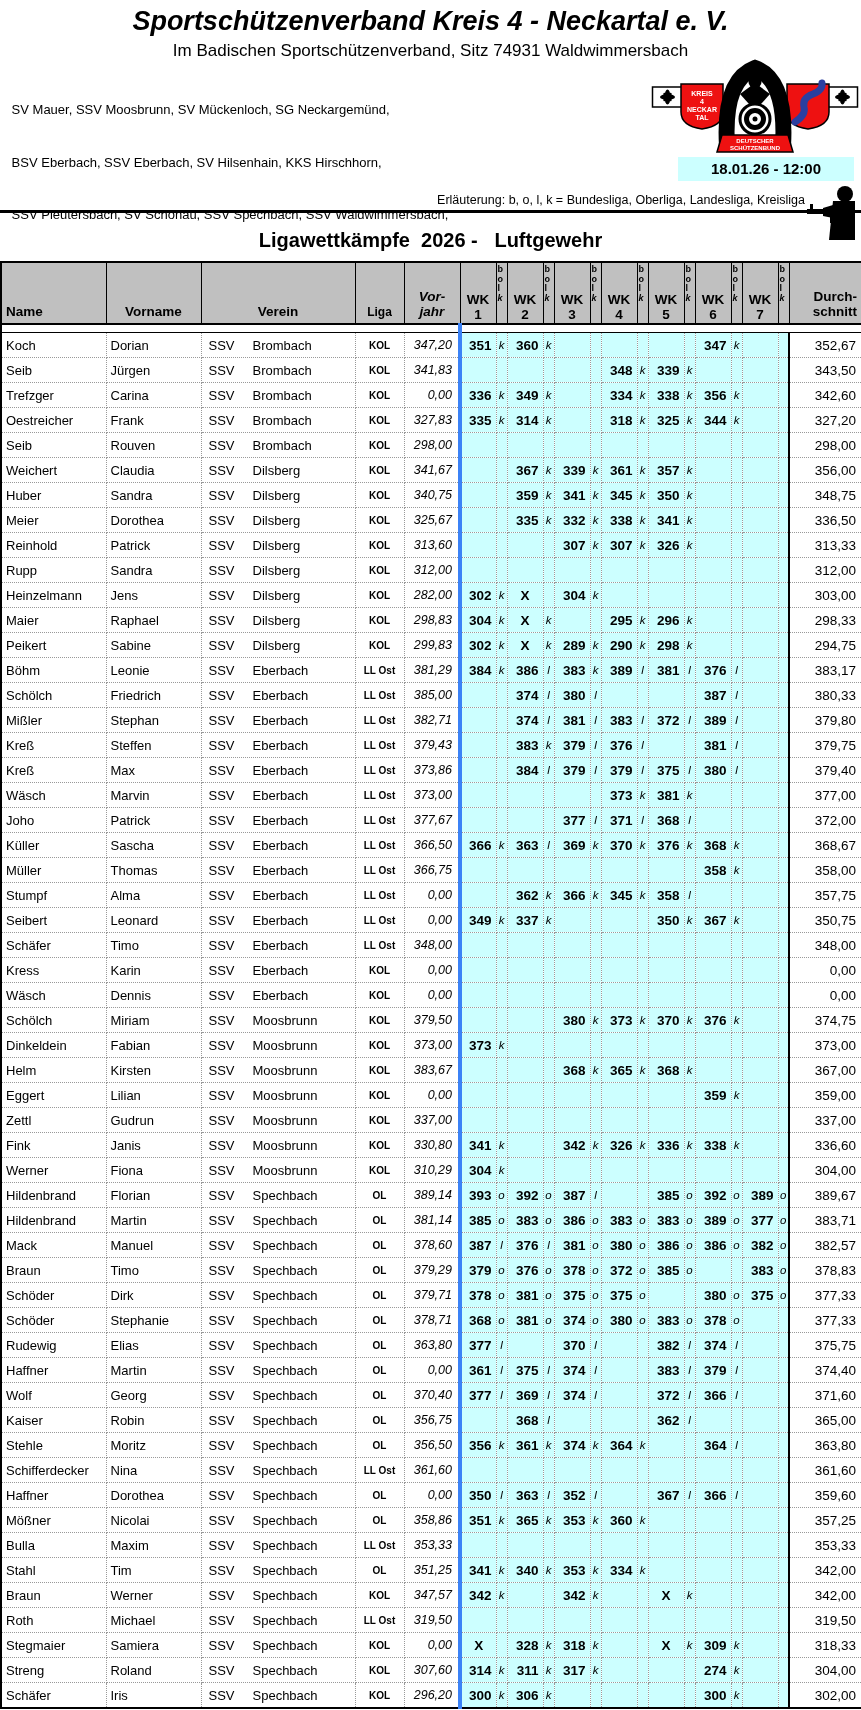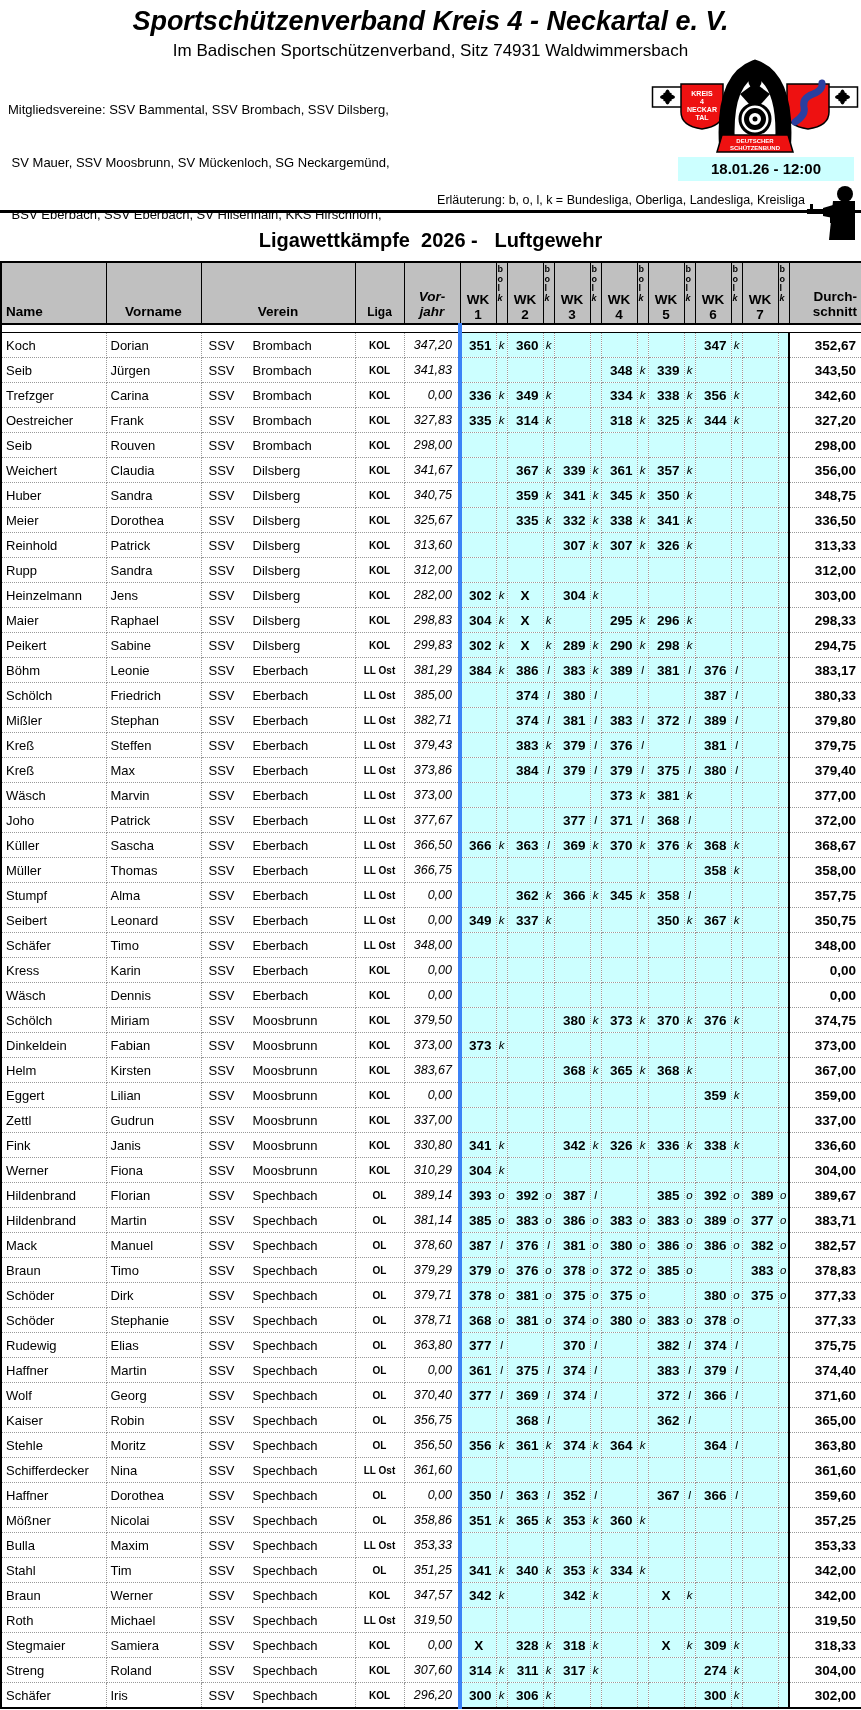--- a/index.html
+++ b/index.html
@@ -39,32 +39,31 @@
   td.c-verein{padding-left:7px;}
   td.c-verein .org{display:inline-block;width:44px;}
   td.c-liga{font-weight:bold;text-align:center;font-size:10px;}
   td.c-vj{font-style:italic;text-align:right;padding-right:6px;font-size:12.5px;}
   td.c-wkv{background:var(--wk-bg,#CCFFFF);font-weight:bold;text-align:right;
            padding-right:4px;font-size:13.5px;}
   td.c-wkv.x{text-align:center;padding-right:0;}
   td.c-wkl{background:var(--wk-bg,#CCFFFF);font-style:italic;text-align:center;font-size:11.5px;}
   td.wk-first{border-left:4px solid #3b82f6;}
   td.wk-last{border-right:2px solid #000;}
-  td.c-avg{font-weight:bold;text-align:right;padding-right:5px;font-size:13.5px;}
+  td.c-avg{font-weight:normal;text-align:right;padding-right:5px;font-size:13.5px;}
 </style>
 </head>
 <body>
 
 <div class="page">
 
   <div class="title">Sportschützenverband Kreis 4 - Neckartal e. V.</div>
   <div class="subtitle">Im Badischen Sportschützenverband, Sitz 74931 Waldwimmersbach</div>
 
   <div class="members">
-    <div>Mitgliedsvereine: SSV Bammental, SSV Brombach, SSV Dilsberg,</div>
     <div> SV Mauer, SSV Moosbrunn, SV Mückenloch, SG Neckargemünd,</div>
     <div> BSV Eberbach, SSV Eberbach, SV Hilsenhain, KKS Hirschhorn,</div>
     <div> SSV Pleutersbach, SV Schönau, SSV Spechbach, SSV Waldwimmersbach,</div>
     <div> KKS Wilhelmsfeld, SSV Zwingenberg.</div>
   </div>
 
   <svg class="logo" viewBox="0 0 208 100">
     <rect x="1.5" y="29" width="30" height="20" fill="#fff" stroke="#000" stroke-width="1.5"></rect>
     <g fill="#000">
       <ellipse cx="16.5" cy="39" rx="3" ry="7.5"></ellipse>

